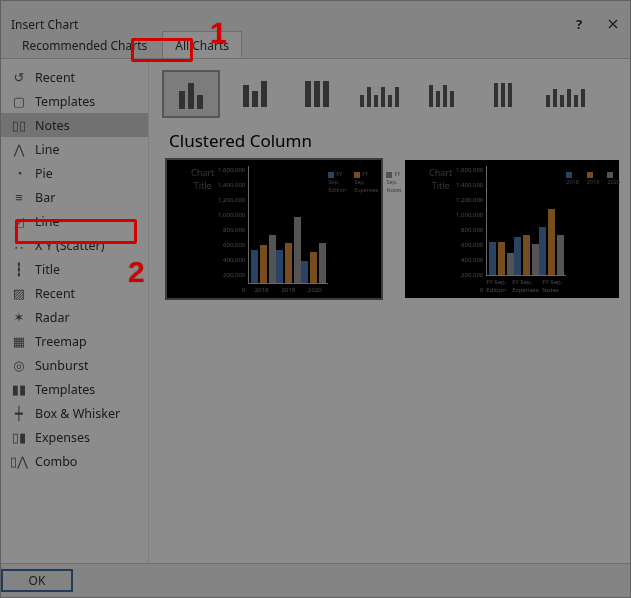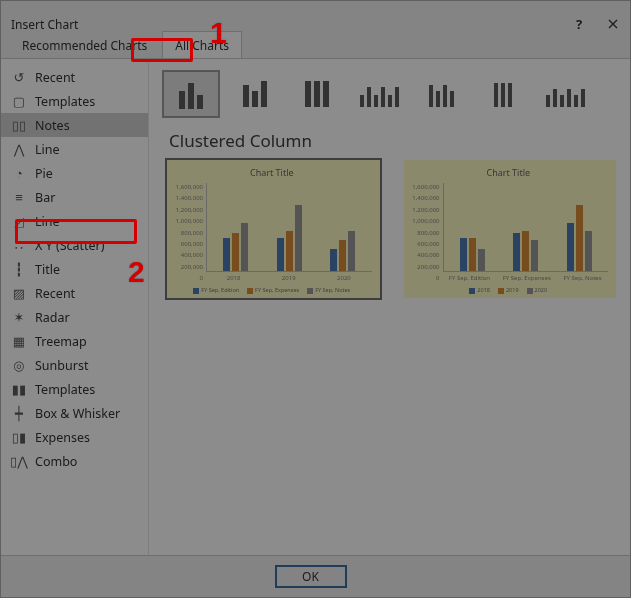--- a/index.html
+++ b/index.html
@@ -103,35 +103,35 @@
     width: 56px; height: 46px;
     background: #e2e2e2;
     border: 1px solid #999;
     box-shadow: 0 0 0 1px #a0a0a0;
   }
   .subtype .bar { width: 6px; background: #5b5b5b; }
   .subtype .sm { width: 4px; }
 
   .heading {
     font-size: 17px;
-    color: #404040;
+    color: #000000;
     padding: 2px 0 8px 6px;
   }
 
   
   .previews {
     display: flex; gap: 24px;
     padding-left: 4px;
   }
   .preview {
     width: 214px; height: 138px;
-    background: #fef9c3;
-    padding: 6px 8px 4px 5px;
+    background: #000000;
+    padding: 6px 8px 4px 24px;
     position: relative;
-    display: flex; flex-direction: column;
+    display: flex; flex-direction: row;
   }
   .preview.first { outline: 2px solid #707070; }
   .preview .ptitle { text-align: center; font-size: 9px; color: #666; margin-bottom: 4px; }
   .plot {
     flex: 1;
     display: flex;
     font-size: 6px;
     color: #888;
   }
   .yaxis {
@@ -164,24 +164,24 @@
   .legend {
     display: flex; justify-content: center; gap: 8px;
     font-size: 5.5px; color: #777;
     padding-top: 4px;
   }
   .legend .sw { width: 6px; height: 6px; display: inline-block; margin-right: 2px; vertical-align: middle; }
 
   
   .footer {
     flex: none;
-    height: 42px;
+    height: 34px;
     background: #f0f0f0;
     border-top: 1px solid #c8c8c8;
-    display: flex; justify-content: center; align-items: center;
+    display: flex; justify-content: flex-start; align-items: center;
     padding-right: 10px; gap: 8px;
   }
   .dlgbtn {
     min-width: 72px; height: 23px;
     border: 1px solid #8a8a8a;
     background: #efefef;
     font-size: 12px;
     color: #333;
     display: inline-flex; align-items: center; justify-content: center;
   }

